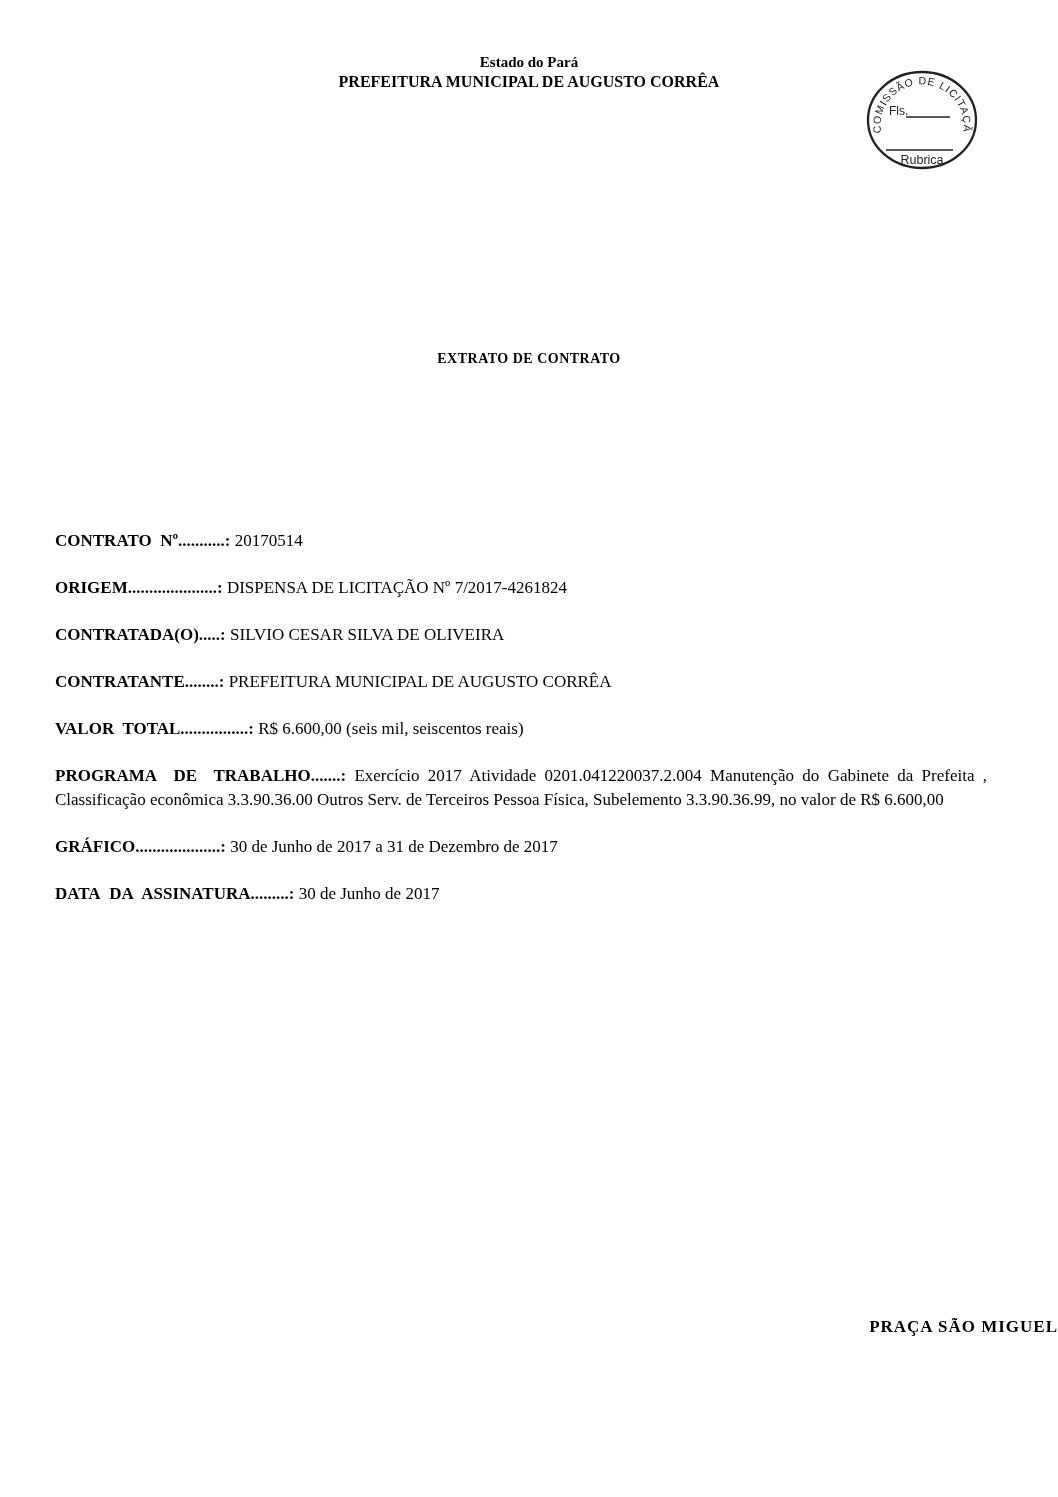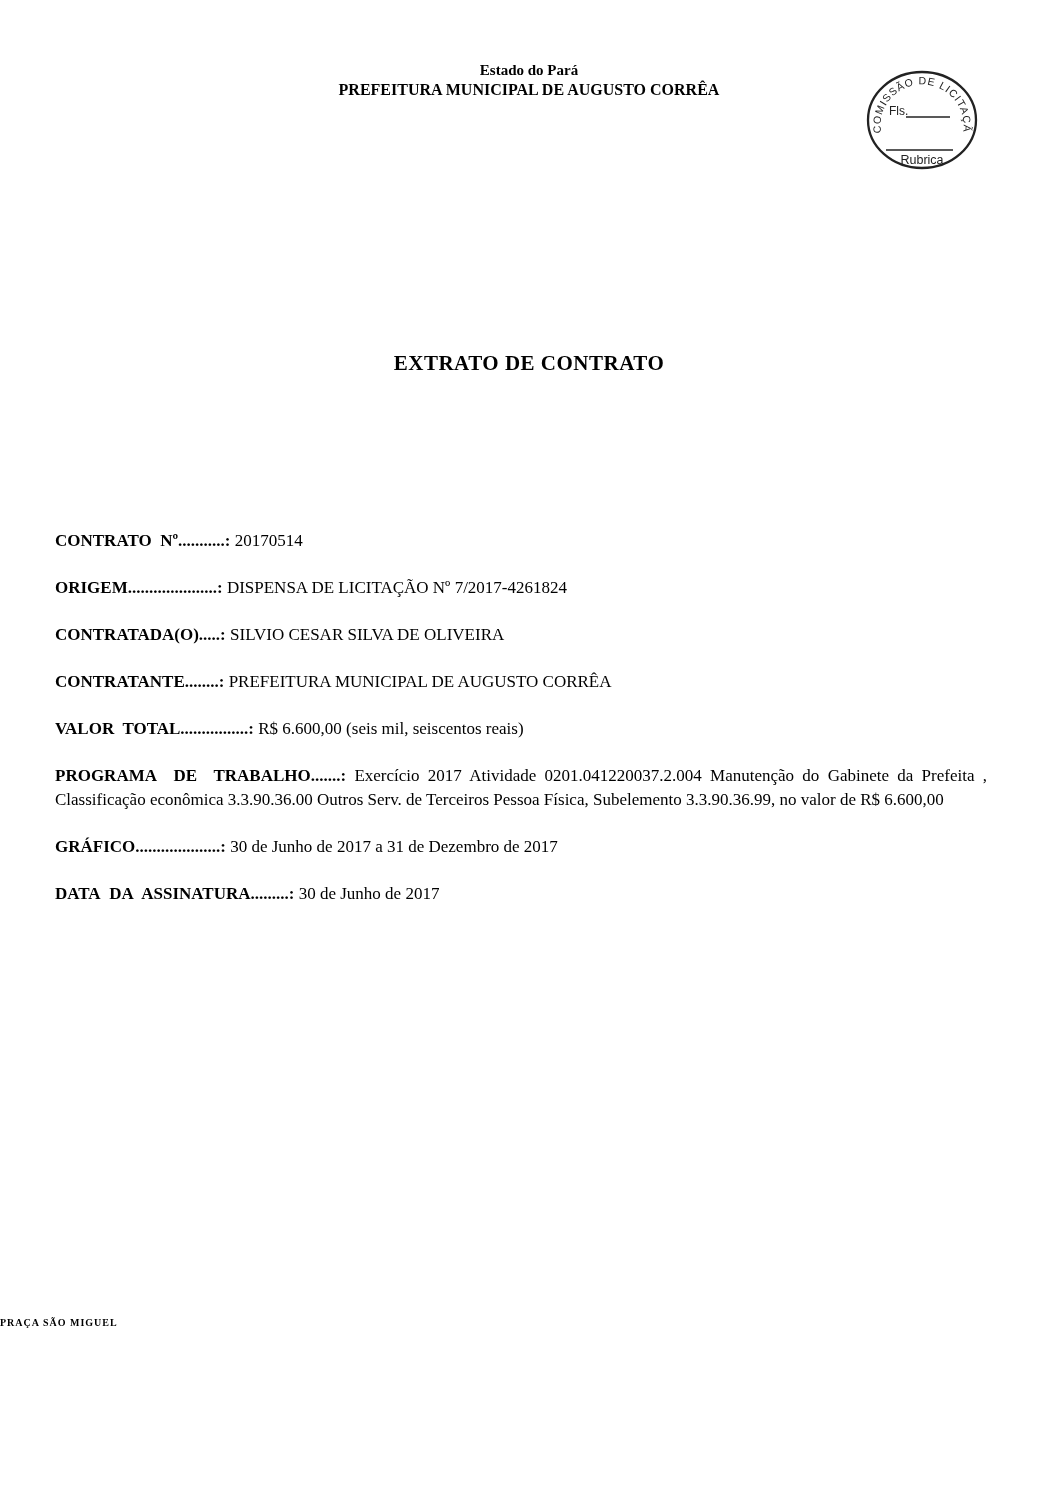--- a/index.html
+++ b/index.html
@@ -7,21 +7,21 @@
     position: relative;
     width: 1058px;
     height: 1497px;
     background: #ffffff;
     color: #000000;
     font-family: "Liberation Serif", serif;
     overflow: hidden;
   }
   .header {
     position: absolute;
-    top: 60px;
+    top: 52px;
     left: 0;
     width: 100%;
     text-align: center;
     font-weight: bold;
   }
   .header-state { font-size: 15px; line-height: 20px; }
   .header-gov   { font-size: 21px; line-height: 25px; letter-spacing: 0.3px; }
   .header-pref  { font-size: 16px; line-height: 20px; }
   .stamp {
     position: absolute;
@@ -31,41 +31,41 @@
     height: 126px;
   }
   .stamp text { fill: #222222; font-family: "Liberation Sans", sans-serif; }
   .doc-title {
     position: absolute;
     top: 351px;
     left: 0;
     width: 100%;
     text-align: center;
     font-weight: bold;
-    font-size: 21px;
+    font-size: 14px;
     letter-spacing: 0.5px;
   }
   .fields {
     position: absolute;
     top: 529px;
     left: 55px;
     width: 932px;
     font-size: 17px;
   }
   .field { margin: 0 0 23px 0; line-height: 24px; }
   .field.justify { text-align: justify; }
   .field-label { font-weight: bold; }
   .footer {
     position: absolute;
     top: 1317px;
     left: 0;
     width: 100%;
-    text-align: left;
+    text-align: right;
     font-weight: bold;
-    font-size: 10px;
+    font-size: 17px;
     letter-spacing: 1px;
   }
 </style>
 </head>
 <body>
 
 <div class="page">
 
   <div class="header">
     <div class="header-state">Estado do Pará</div>

